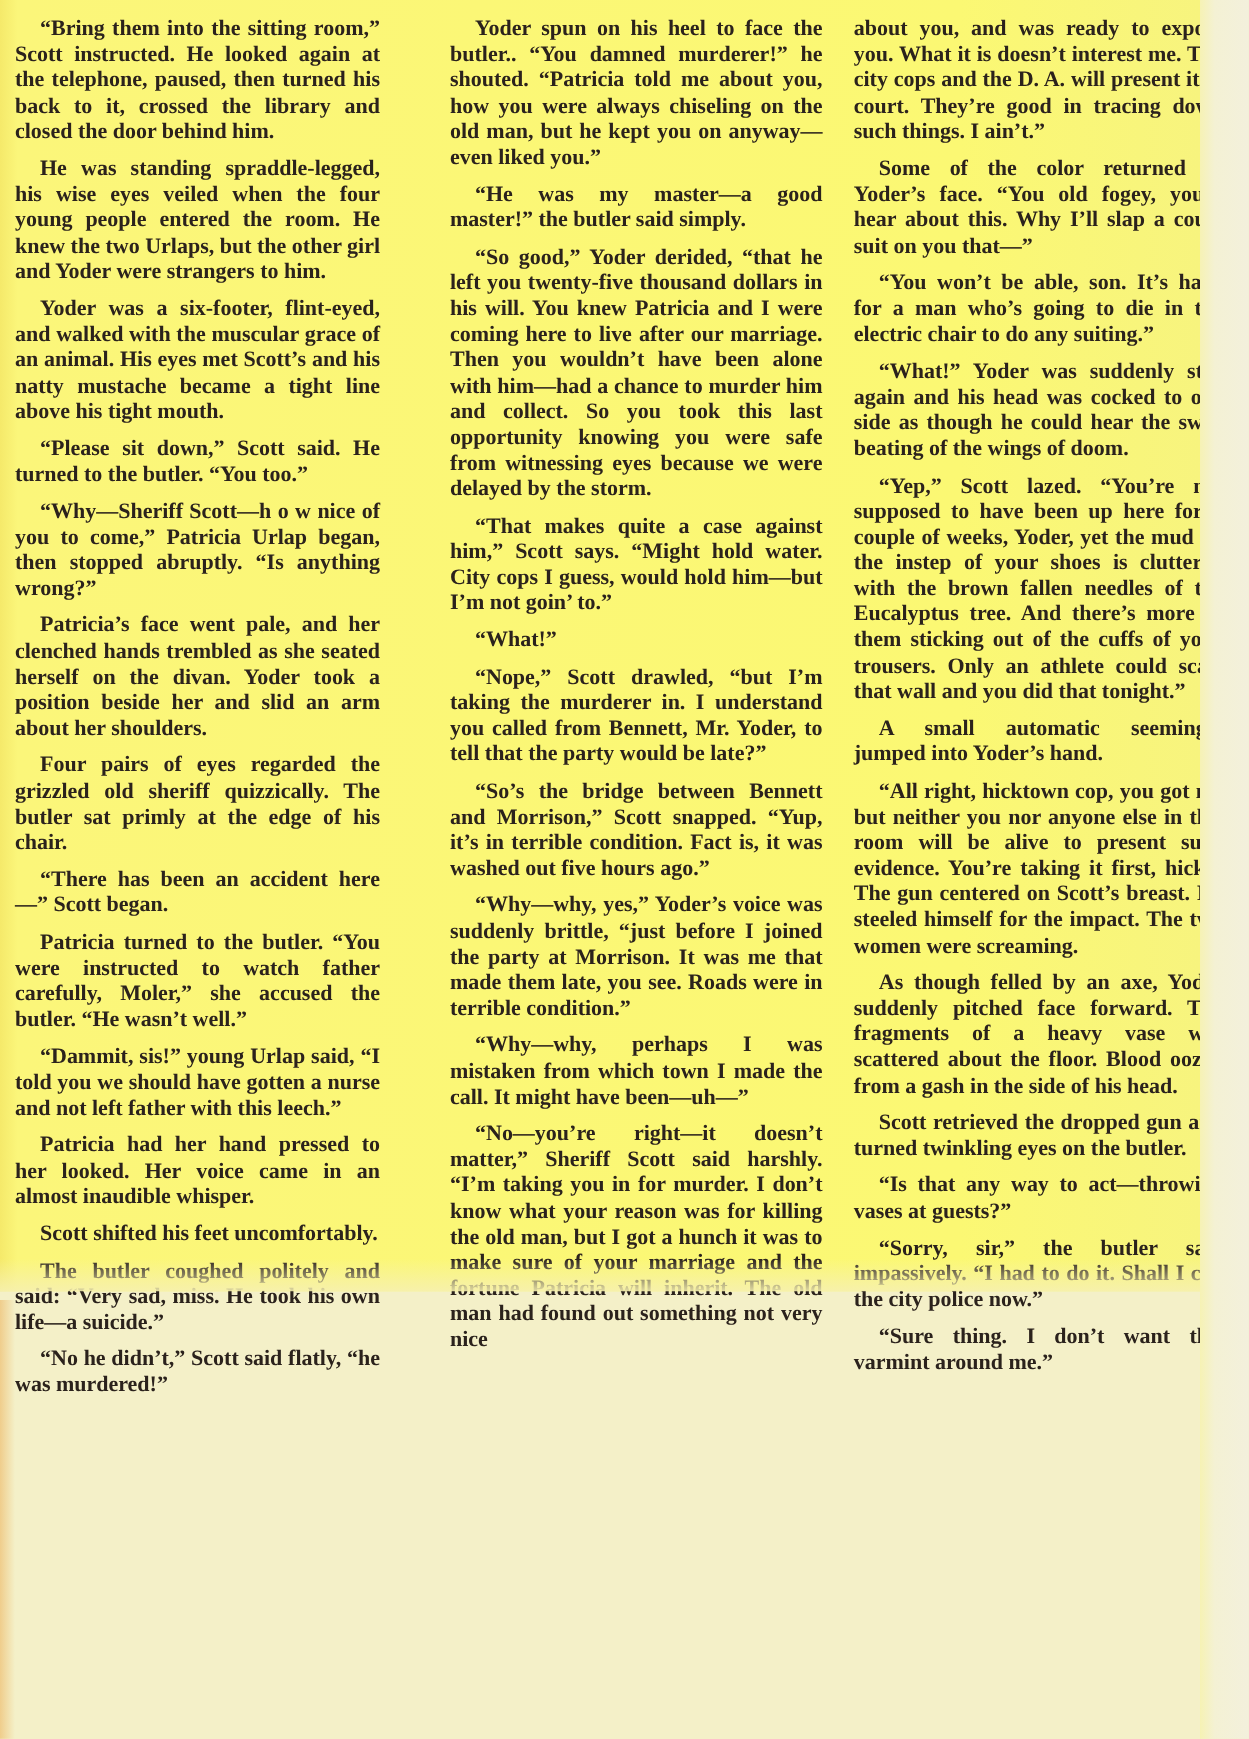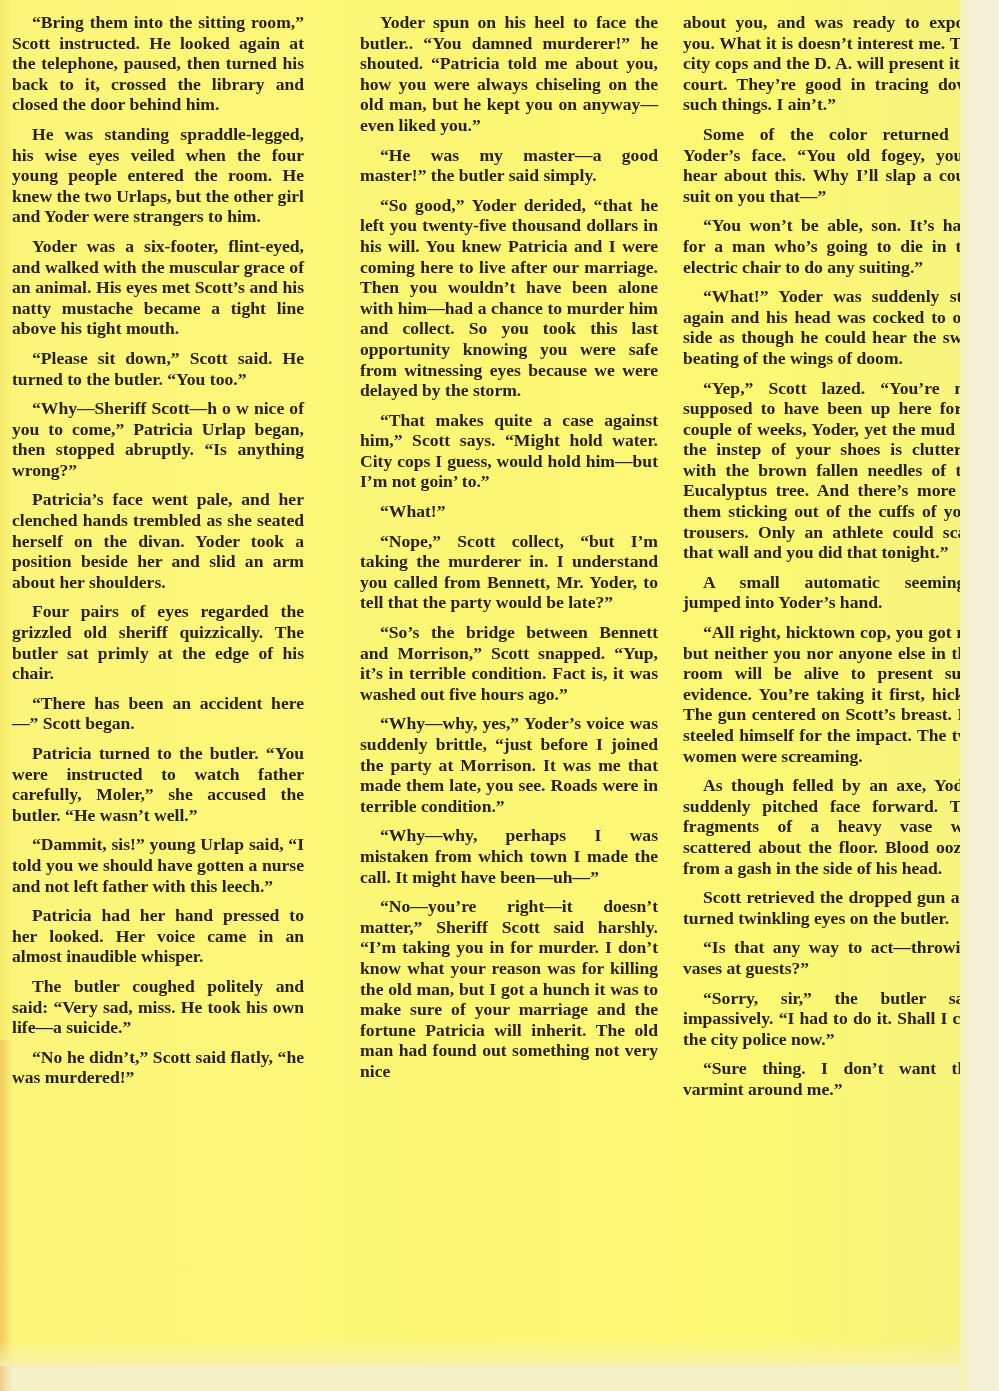--- a/index.html
+++ b/index.html
@@ -11,21 +11,21 @@
     height: 1391px;
     overflow: hidden;
     background: #f4f0c8;
     position: relative;
   }
   .page {
     position: absolute;
     left: 0;
     top: 0;
     width: 960px;
-    height: 1366px;
+    height: 1033px;
     background: linear-gradient(90deg, #f5e96a 0px, #fbf67a 14px, #fbf776 40%, #fbf873 80%, #f7f47e 100%);
     box-shadow: 0 0 0 0 transparent;
   }
   .page-bottom-fade {
     position: absolute;
     left: 0;
     bottom: 0;
     width: 960px;
     height: 26px;
     background: linear-gradient(180deg, rgba(250,246,140,0) 0%, rgba(246,240,176,0.9) 100%);
@@ -79,31 +79,32 @@
     <p>He was standing spraddle-legged, his wise eyes veiled when the four young people entered the room. He knew the two Urlaps, but the other girl and Yoder were strangers to him.</p>
     <p>Yoder was a six-footer, flint-eyed, and walked with the muscular grace of an animal. His eyes met Scott’s and his natty mustache became a tight line above his tight mouth.</p>
     <p>“Please sit down,” Scott said. He turned to the butler. “You too.”</p>
     <p>“Why—Sheriff Scott—h o w nice of you to come,” Patricia Urlap began, then stopped abruptly. “Is anything wrong?”</p>
     <p>Patricia’s face went pale, and her clenched hands trembled as she seated herself on the divan. Yoder took a position beside her and slid an arm about her shoulders.</p>
     <p>Four pairs of eyes regarded the grizzled old sheriff quizzically. The butler sat primly at the edge of his chair.</p>
     <p>“There has been an accident here—” Scott began.</p>
     <p>Patricia turned to the butler. “You were instructed to watch father carefully, Moler,” she accused the butler. “He wasn’t well.”</p>
     <p>“Dammit, sis!” young Urlap said, “I told you we should have gotten a nurse and not left father with this leech.”</p>
     <p>Patricia had her hand pressed to her looked. Her voice came in an almost inaudible whisper.</p>
+    <p>Scott shifted his feet uncomfortably.</p>
     <p>The butler coughed politely and said: “Very sad, miss. He took his own life—a suicide.”</p>
     <p>“No he didn’t,” Scott said flatly, “he was murdered!”</p>
   </div>
 
   <div class="column col-2">
     <p>Yoder spun on his heel to face the butler.. “You damned murderer!” he shouted. “Patricia told me about you, how you were always chiseling on the old man, but he kept you on anyway—even liked you.”</p>
     <p>“He was my master—a good master!” the butler said simply.</p>
     <p>“So good,” Yoder derided, “that he left you twenty-five thousand dollars in his will. You knew Patricia and I were coming here to live after our marriage. Then you wouldn’t have been alone with him—had a chance to murder him and collect. So you took this last opportunity knowing you were safe from witnessing eyes because we were delayed by the storm.</p>
     <p>“That makes quite a case against him,” Scott says. “Might hold water. City cops I guess, would hold him—but I’m not goin’ to.”</p>
     <p>“What!”</p>
-    <p>“Nope,” Scott collect, “but I’m taking the murderer in. I understand you called from Bennett, Mr. Yoder, to tell that the party would be late?”</p>
+    <p>“Nope,” Scott drawled, “but I’m taking the murderer in. I understand you called from Bennett, Mr. Yoder, to tell that the party would be late?”</p>
     <p>“So’s the bridge between Bennett and Morrison,” Scott snapped. “Yup, it’s in terrible condition. Fact is, it was washed out five hours ago.”</p>
     <p>“Why—why, yes,” Yoder’s voice was suddenly brittle, “just before I joined the party at Morrison. It was me that made them late, you see. Roads were in terrible condition.”</p>
     <p>“Why—why, perhaps I was mistaken from which town I made the call. It might have been—uh—”</p>
     <p>“No—you’re right—it doesn’t matter,” Sheriff Scott said harshly. “I’m taking you in for murder. I don’t know what your reason was for killing the old man, but I got a hunch it was to make sure of your marriage and the fortune Patricia will inherit. The old man had found out something not very nice</p>
   </div>
 
   <div class="column col-3">
     <p class="no-indent">about you, and was ready to expose you. What it is doesn’t interest me. The city cops and the D. A. will present it in court. They’re good in tracing down such things. I ain’t.”</p>
     <p>Some of the color returned to Yoder’s face. “You old fogey, you’ll hear about this. Why I’ll slap a court suit on you that—”</p>
     <p>“You won’t be able, son. It’s hard for a man who’s going to die in the electric chair to do any suiting.”</p>

